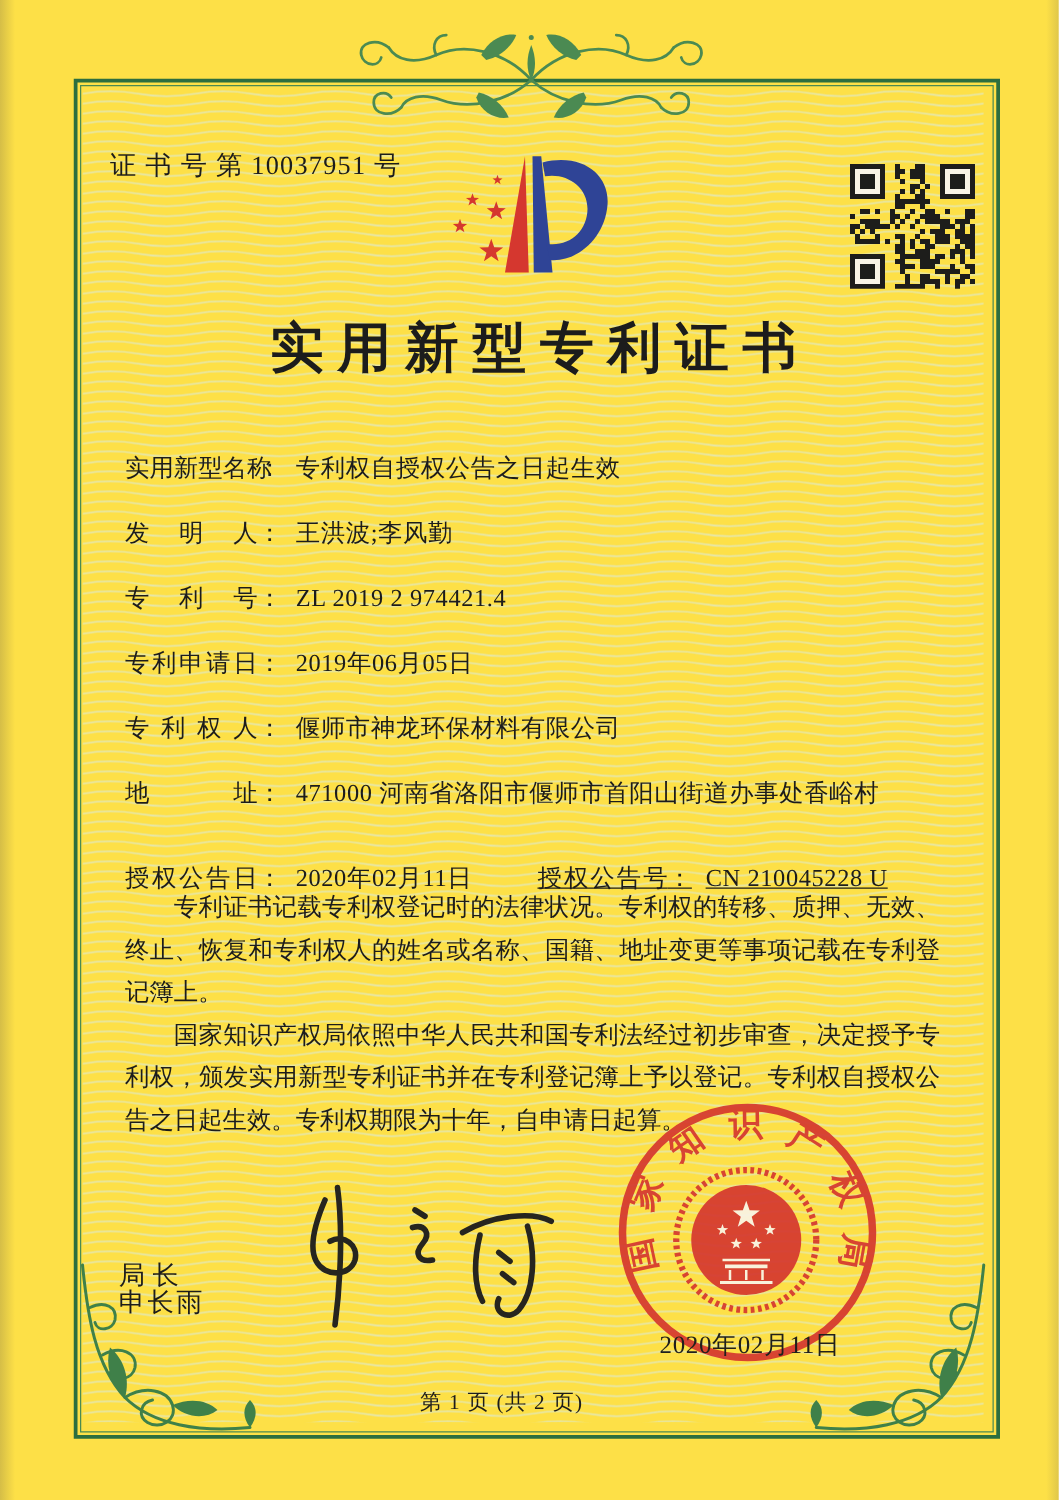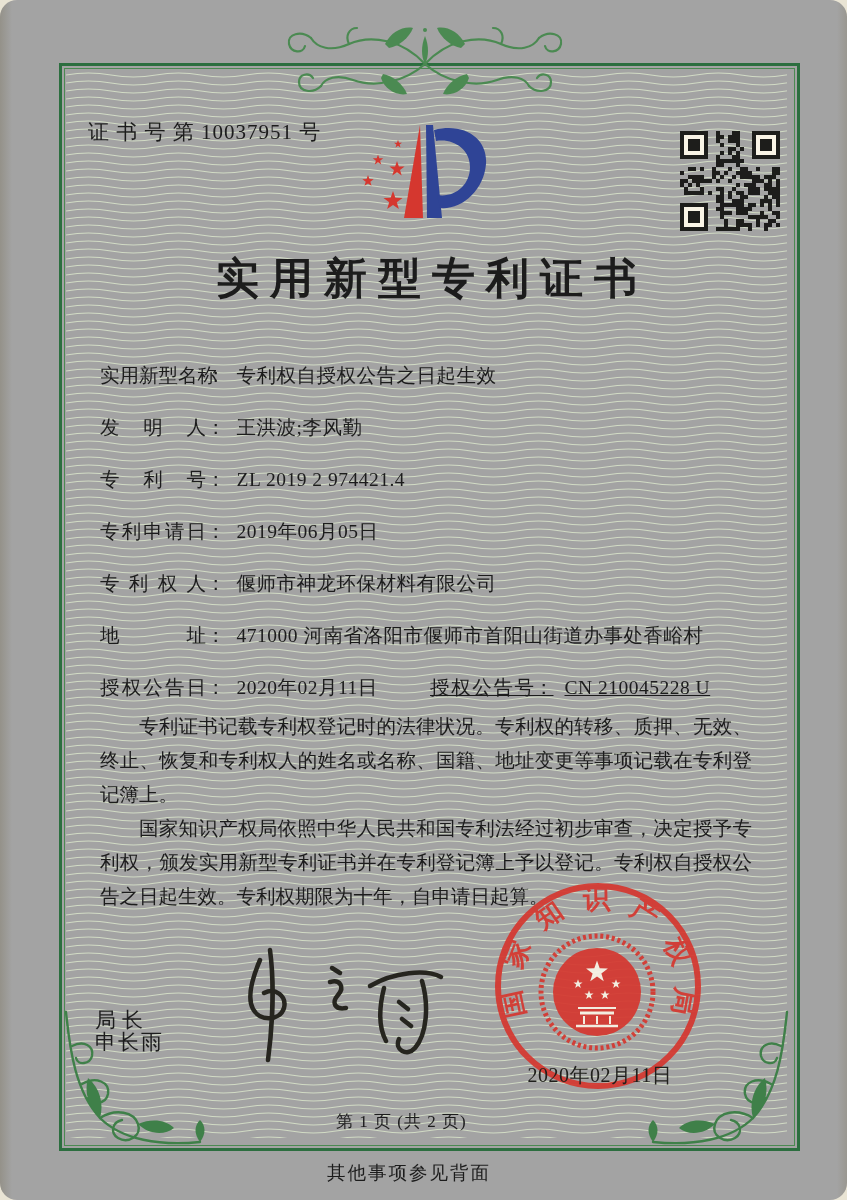--- a/index.html
+++ b/index.html
@@ -1,19 +1,19 @@
 <!DOCTYPE html>
 <html><head>
 <meta charset="utf-8">
 <style>
   html,body{margin:0;padding:0;background:#e9e4d4;}
   .page{
     position:relative; width:847px; height:1200px; margin:0 auto;
-    background:#a3a3a3; overflow:hidden;
-    font-family:"Liberation Serif","DejaVu Serif",serif; color:#1c1c1c;border-radius:17px;
+    background:#fde047; overflow:hidden;
+    font-family:"Liberation Serif","DejaVu Serif",serif; color:#1c1c1c;
   }
   .page::before{content:""; position:absolute; left:0; top:0; bottom:0; width:12px;
     background:linear-gradient(90deg, rgba(110,100,70,.28), rgba(110,100,70,0)); z-index:9;}
   .page::after{content:""; position:absolute; right:0; top:0; bottom:0; width:10px;
     background:linear-gradient(270deg, rgba(120,110,80,.22), rgba(120,110,80,0)); z-index:9;}
 
   .frame-outer{position:absolute; left:59px; top:63px; width:735px; height:1082px;
     border:3px solid #2c6e3f; background:transparent;}
   .frame-inner{position:absolute; left:2px; top:2px; right:2px; bottom:2px;
     border:1px solid #4b8a52;}
@@ -28,21 +28,21 @@
 
   .title{position:absolute; left:60px; width:733px; top:250px; text-align:center;
     font-size:43px; font-weight:bold; letter-spacing:11px; text-indent:11px; z-index:3;}
 
   .fields{position:absolute; left:100px; top:362px; width:668px; font-size:19.5px; z-index:3;}
   .field-row{display:flex; align-items:baseline; line-height:28px; margin-bottom:24px; white-space:nowrap;}
   .field-row.last{margin-top:4px;}
   .flabel{display:inline-block; width:106px; text-align:justify; text-align-last:justify;}
   .fcolon{display:inline-block;}
   .fvalue{margin-left:11px; letter-spacing:.5px;}
-  .pair1{display:flex; align-items:flex-start; width:330px;}
+  .pair1{display:flex; align-items:flex-start; width:330px;margin-top:16px;}
   .pair2{display:flex; align-items:center;text-decoration:underline;}
   .pair2 .flabel{width:104px;}
 
   .body-text{position:absolute; left:100px; top:710px; width:652px; font-size:19.5px;
     line-height:34px; text-align:justify; z-index:3;}
   .body-text p{margin:0; text-indent:2em;}
 
   .officer-title{position:absolute; left:95px; top:1006px; font-size:21px; letter-spacing:6px; z-index:3;}
   .officer-name{position:absolute; left:95px; top:1028px; font-size:21px; letter-spacing:2px; z-index:3;}
 
@@ -436,15 +436,14 @@
     <g stroke="#f9f4e6" fill="none">
       <path d="M86,128 h38" stroke-width="2"></path>
       <path d="M88,133 h34" stroke-width="3"></path>
       <path d="M92,136 v8 M105,136 v8 M118,136 v8" stroke-width="2"></path>
       <path d="M84,146 h42" stroke-width="2.5"></path>
     </g>
   </svg>
   <div class="seal-date">2020年02月11日</div>
 
   <div class="page-num">第 1 页 (共 2 页)</div>
-  <div class="back-note">其他事项参见背面</div>
 
 </div>
 
 </body></html>

